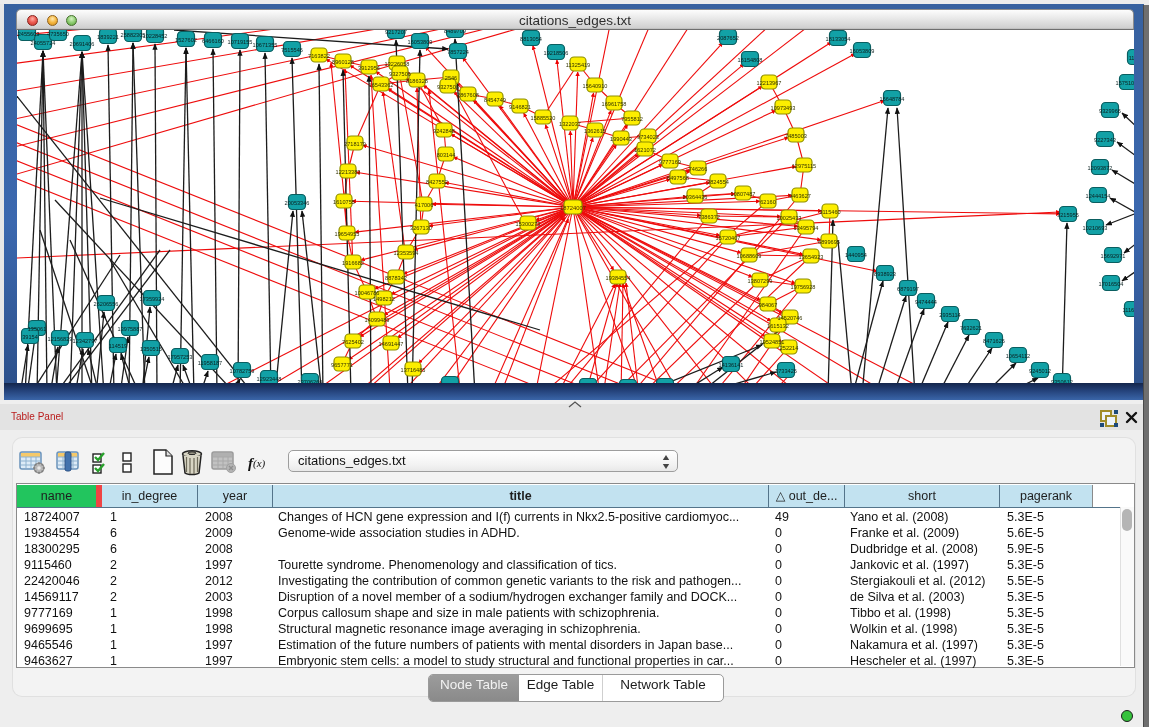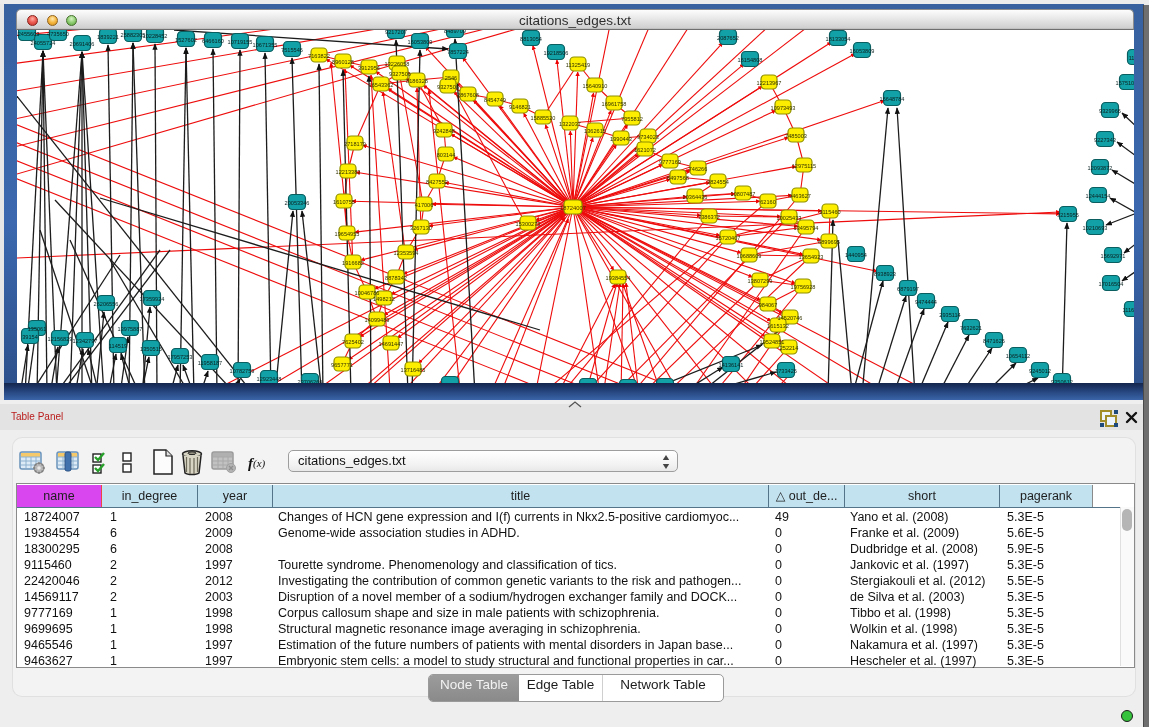--- a/index.html
+++ b/index.html
@@ -28,21 +28,21 @@
   
   #pbody { left:0; top:430px; width:1143px; height:297px; background:#eeeeee; }
   #pcard { left:13px; top:438px; width:1122px; height:258px; background:#f3f3f3; border-radius:9px; box-shadow:0 0 0 1px #e0e0e0; }
   
   #combo { left:288px; top:450px; width:390px; height:22px; background:linear-gradient(180deg,#ffffff,#f2f2f2 70%,#e8e8e8);
      border:1px solid #9d9d9d; border-radius:5px; font-size:13px; color:#111; line-height:20px; padding-left:9px; }
   
   #tbl { left:16px; top:483px; width:1119px; height:185px; background:#fff; border:1px solid #8a8a8a; }
   .th { position:absolute; top:485px; height:23px; font-size:12.5px; color:#1e1e1e; text-align:center; line-height:23px;
         background:#c2e2f0; border-right:1px solid #54748a; }
-  .thg { background:#d946ef; border-right:1px solid #ef4444; }
+  .thg { background:#22c55e; border-right:6px solid #ef4444; }
   #thbot { left:17px; top:507px; width:1117px; height:1px; background:#54748a; }
   .tr { position:absolute; left:17px; width:1100px; height:16px; font-size:12.5px; color:#111; }
   .c { position:absolute; top:0px; white-space:nowrap; overflow:hidden; }
   .c1 { left:7px; width:80px; }
   .c2 { left:93px; width:90px; }
   .c3 { left:188px; width:70px; }
   .c4 { left:261px; width:492px; }
   .c5 { left:758px; width:70px; }
   .c6 { left:833px; width:150px; }
   .c7 { left:990px; width:95px; }
@@ -718,21 +718,21 @@
   </svg>
   <div class="abs" id="combo">citations_edges.txt<svg class="abs" style="right:7px;top:4px" width="8" height="14">
         <path d="M4 0l3.2 5H.8z" fill="#444"></path>
         <path d="M4 14L.8 9h6.4z" fill="#444"></path>
       </svg></div>
 
   <div class="abs" id="tbl"></div>
   <div class="abs th thg" style="left:17px; width:85px;">name</div>
   <div class="abs th" style="left:102px; width:96px;">in_degree</div>
   <div class="abs th" style="left:198px; width:75px;">year</div>
-  <div class="abs th" style="left:273px; width:496px;">title</div>
+  <div class="abs th" style="left:273px; width:496px;font-weight:bold;">title</div>
   <div class="abs th" style="left:769px; width:76px;">△ out_de...</div>
   <div class="abs th" style="left:845px; width:155px;">short</div>
   <div class="abs th" style="left:1000px; width:93px; border-right:1px solid #8a8a8a;">pagerank</div>
   <div class="abs" id="thbot"></div>
   <div class="tr" style="top:510.0px">
       <span class="c c1">18724007</span>
       <span class="c c2">1</span>
       <span class="c c3">2008</span>
       <span class="c c4">Changes of HCN gene expression and I(f) currents in Nkx2.5-positive cardiomyoc...</span>
       <span class="c c5">49</span>

